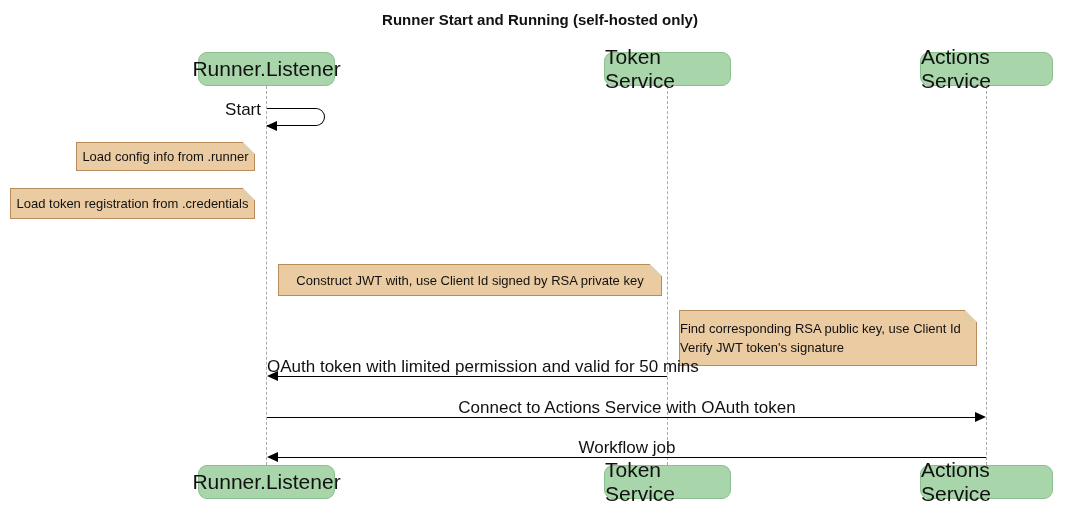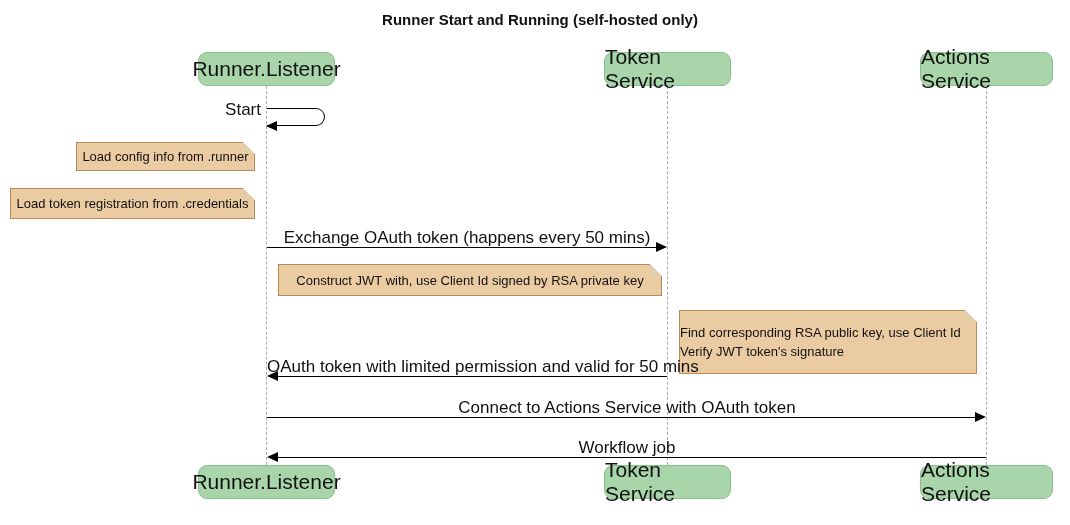--- a/index.html
+++ b/index.html
@@ -89,31 +89,26 @@
   </div>
 
   <div class="note" style="left:76px;top:142px;width:179px;height:29px;">
     <span>Load config info from .runner</span>
   </div>
 
   <div class="note" style="left:10px;top:188px;width:245px;height:31px;">
     <span>Load token registration from .credentials</span>
   </div>
 
-  <div class="msg-group" style="left:267px;top:230px;width:400px;height:22px;">
-    <span class="msg-label">Exchange OAuth token (happens every 50 mins)</span>
-    <div class="msg-line" style="left:0;top:17px;width:391px;"></div>
-    <div class="arrowhead right" style="left:389px;top:12px;"></div>
-  </div>
 
   <div class="note" style="left:278px;top:264px;width:384px;height:32px;">
     <span>Construct JWT with, use Client Id signed by RSA private key</span>
   </div>
 
-  <div class="note multiline" style="left:679px;top:310px;width:298px;height:64px;">
+  <div class="note multiline" style="left:679px;top:310px;width:298px;height:56px;">
     <span>Find corresponding RSA public key, use Client Id
 Verify JWT token's signature</span>
   </div>
 
   <div class="msg-group" style="left:267px;top:347px;width:400px;height:22px;margin-top:12px;">
     <span class="msg-label">OAuth token with limited permission and valid for 50 mins</span>
     <div class="arrowhead left" style="left:0;top:12px;"></div>
     <div class="msg-line" style="left:10px;top:17px;width:390px;"></div>
   </div>
 

